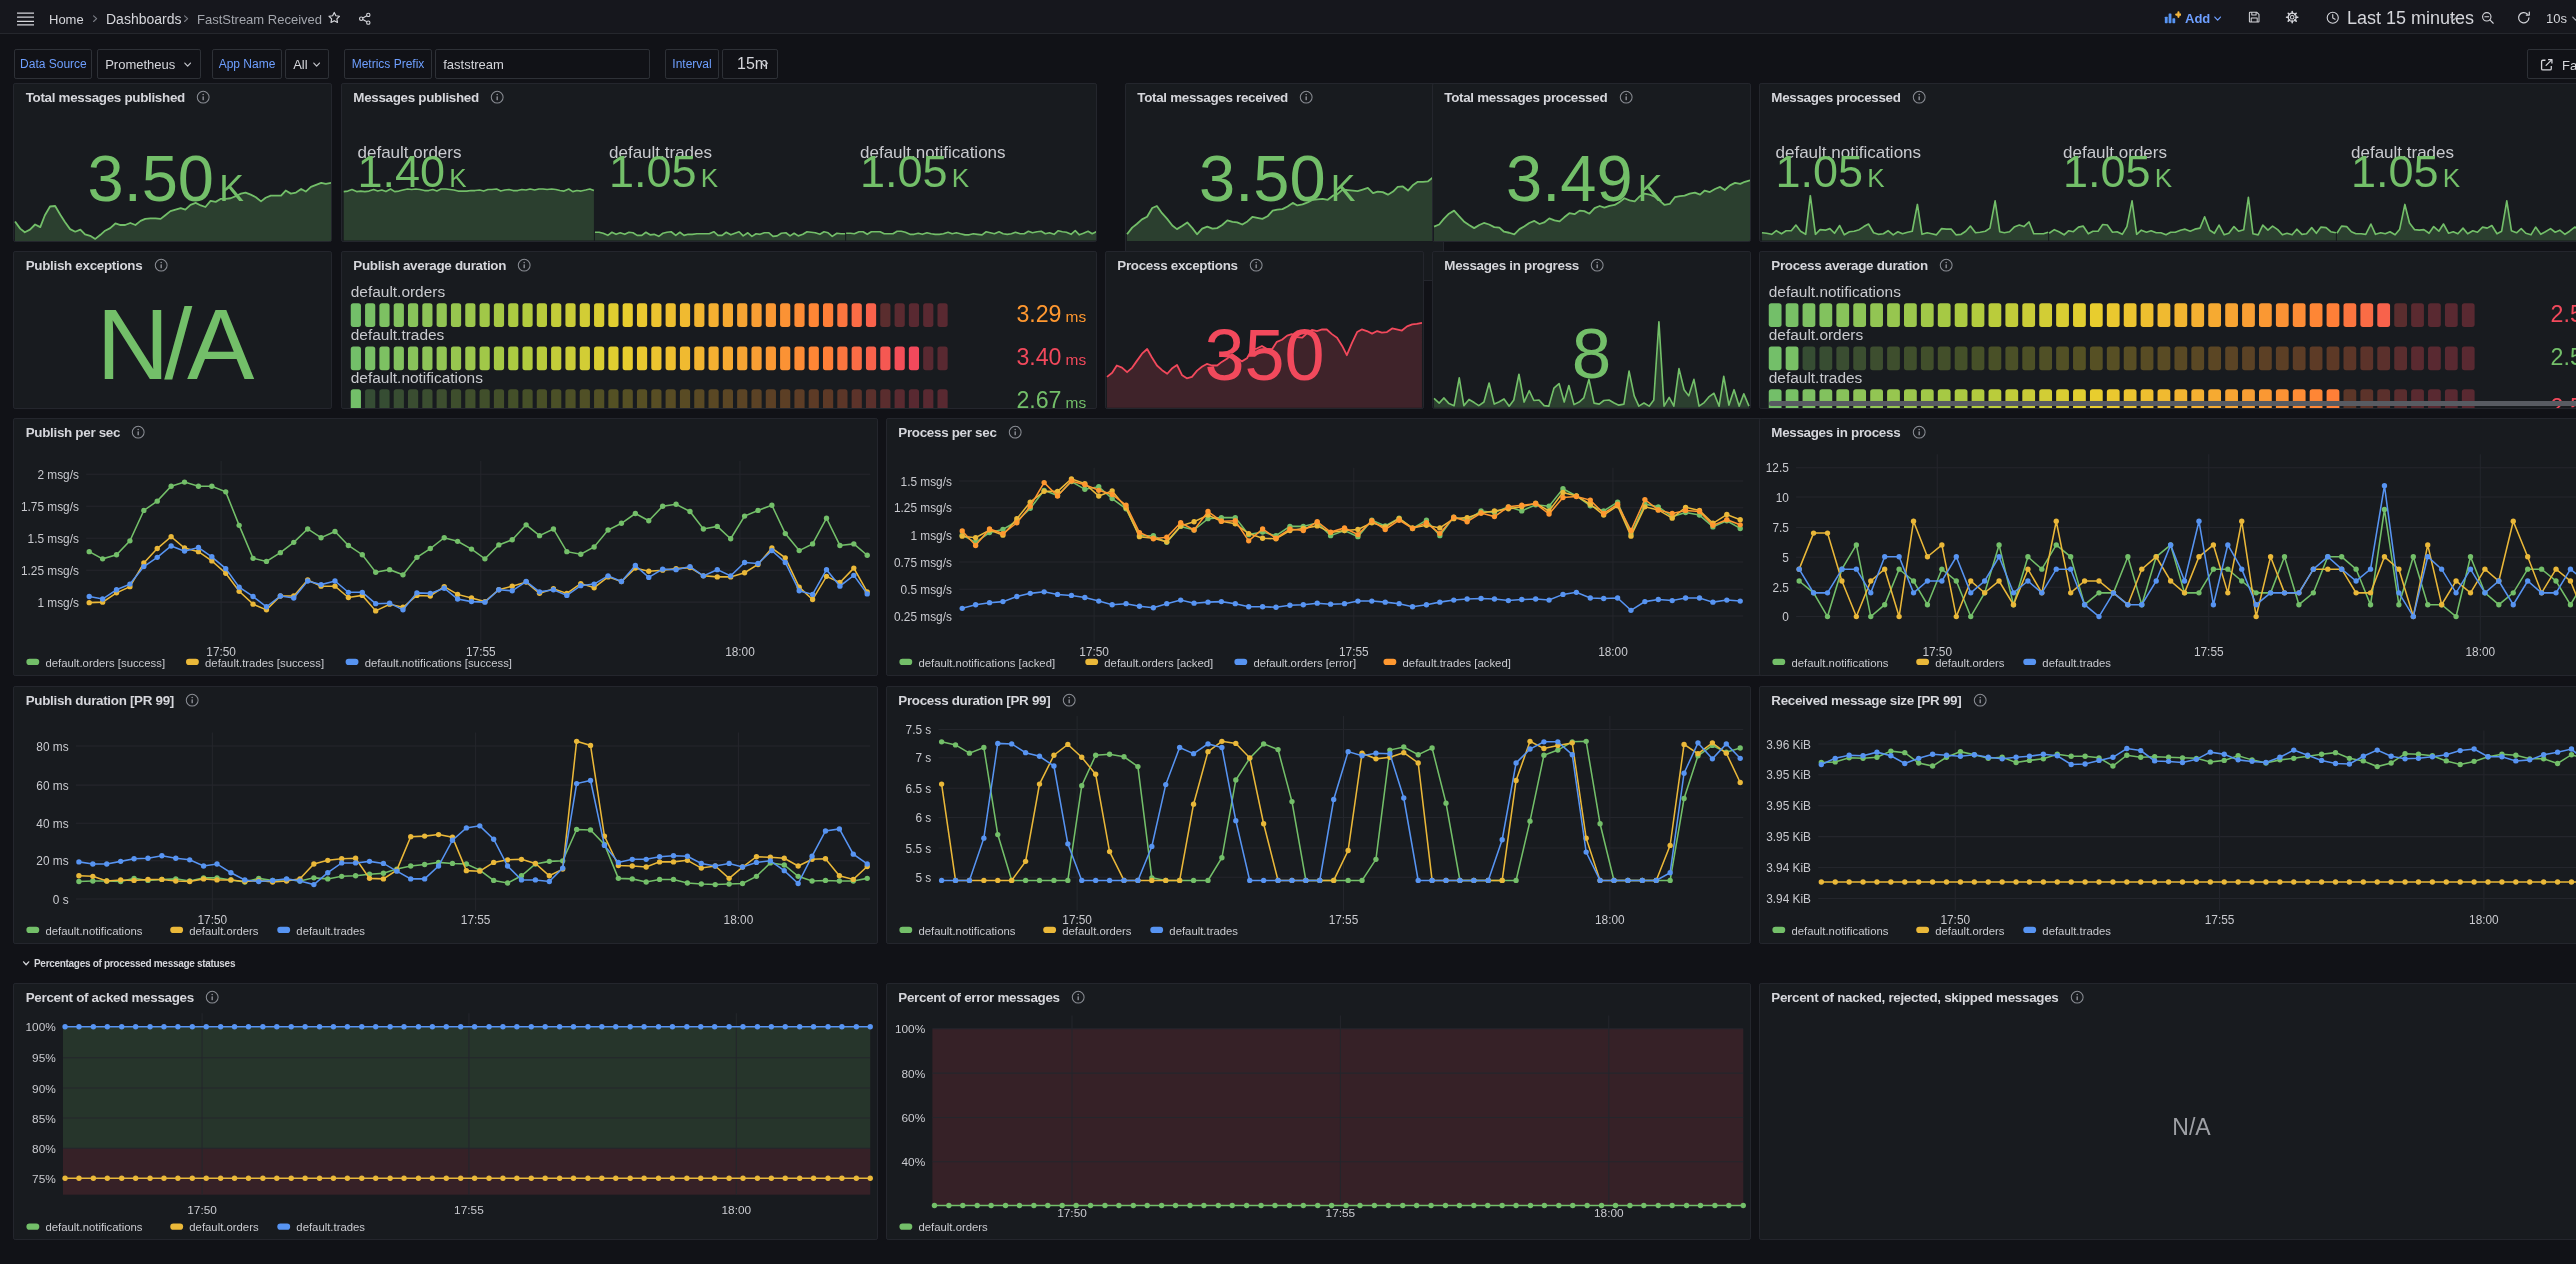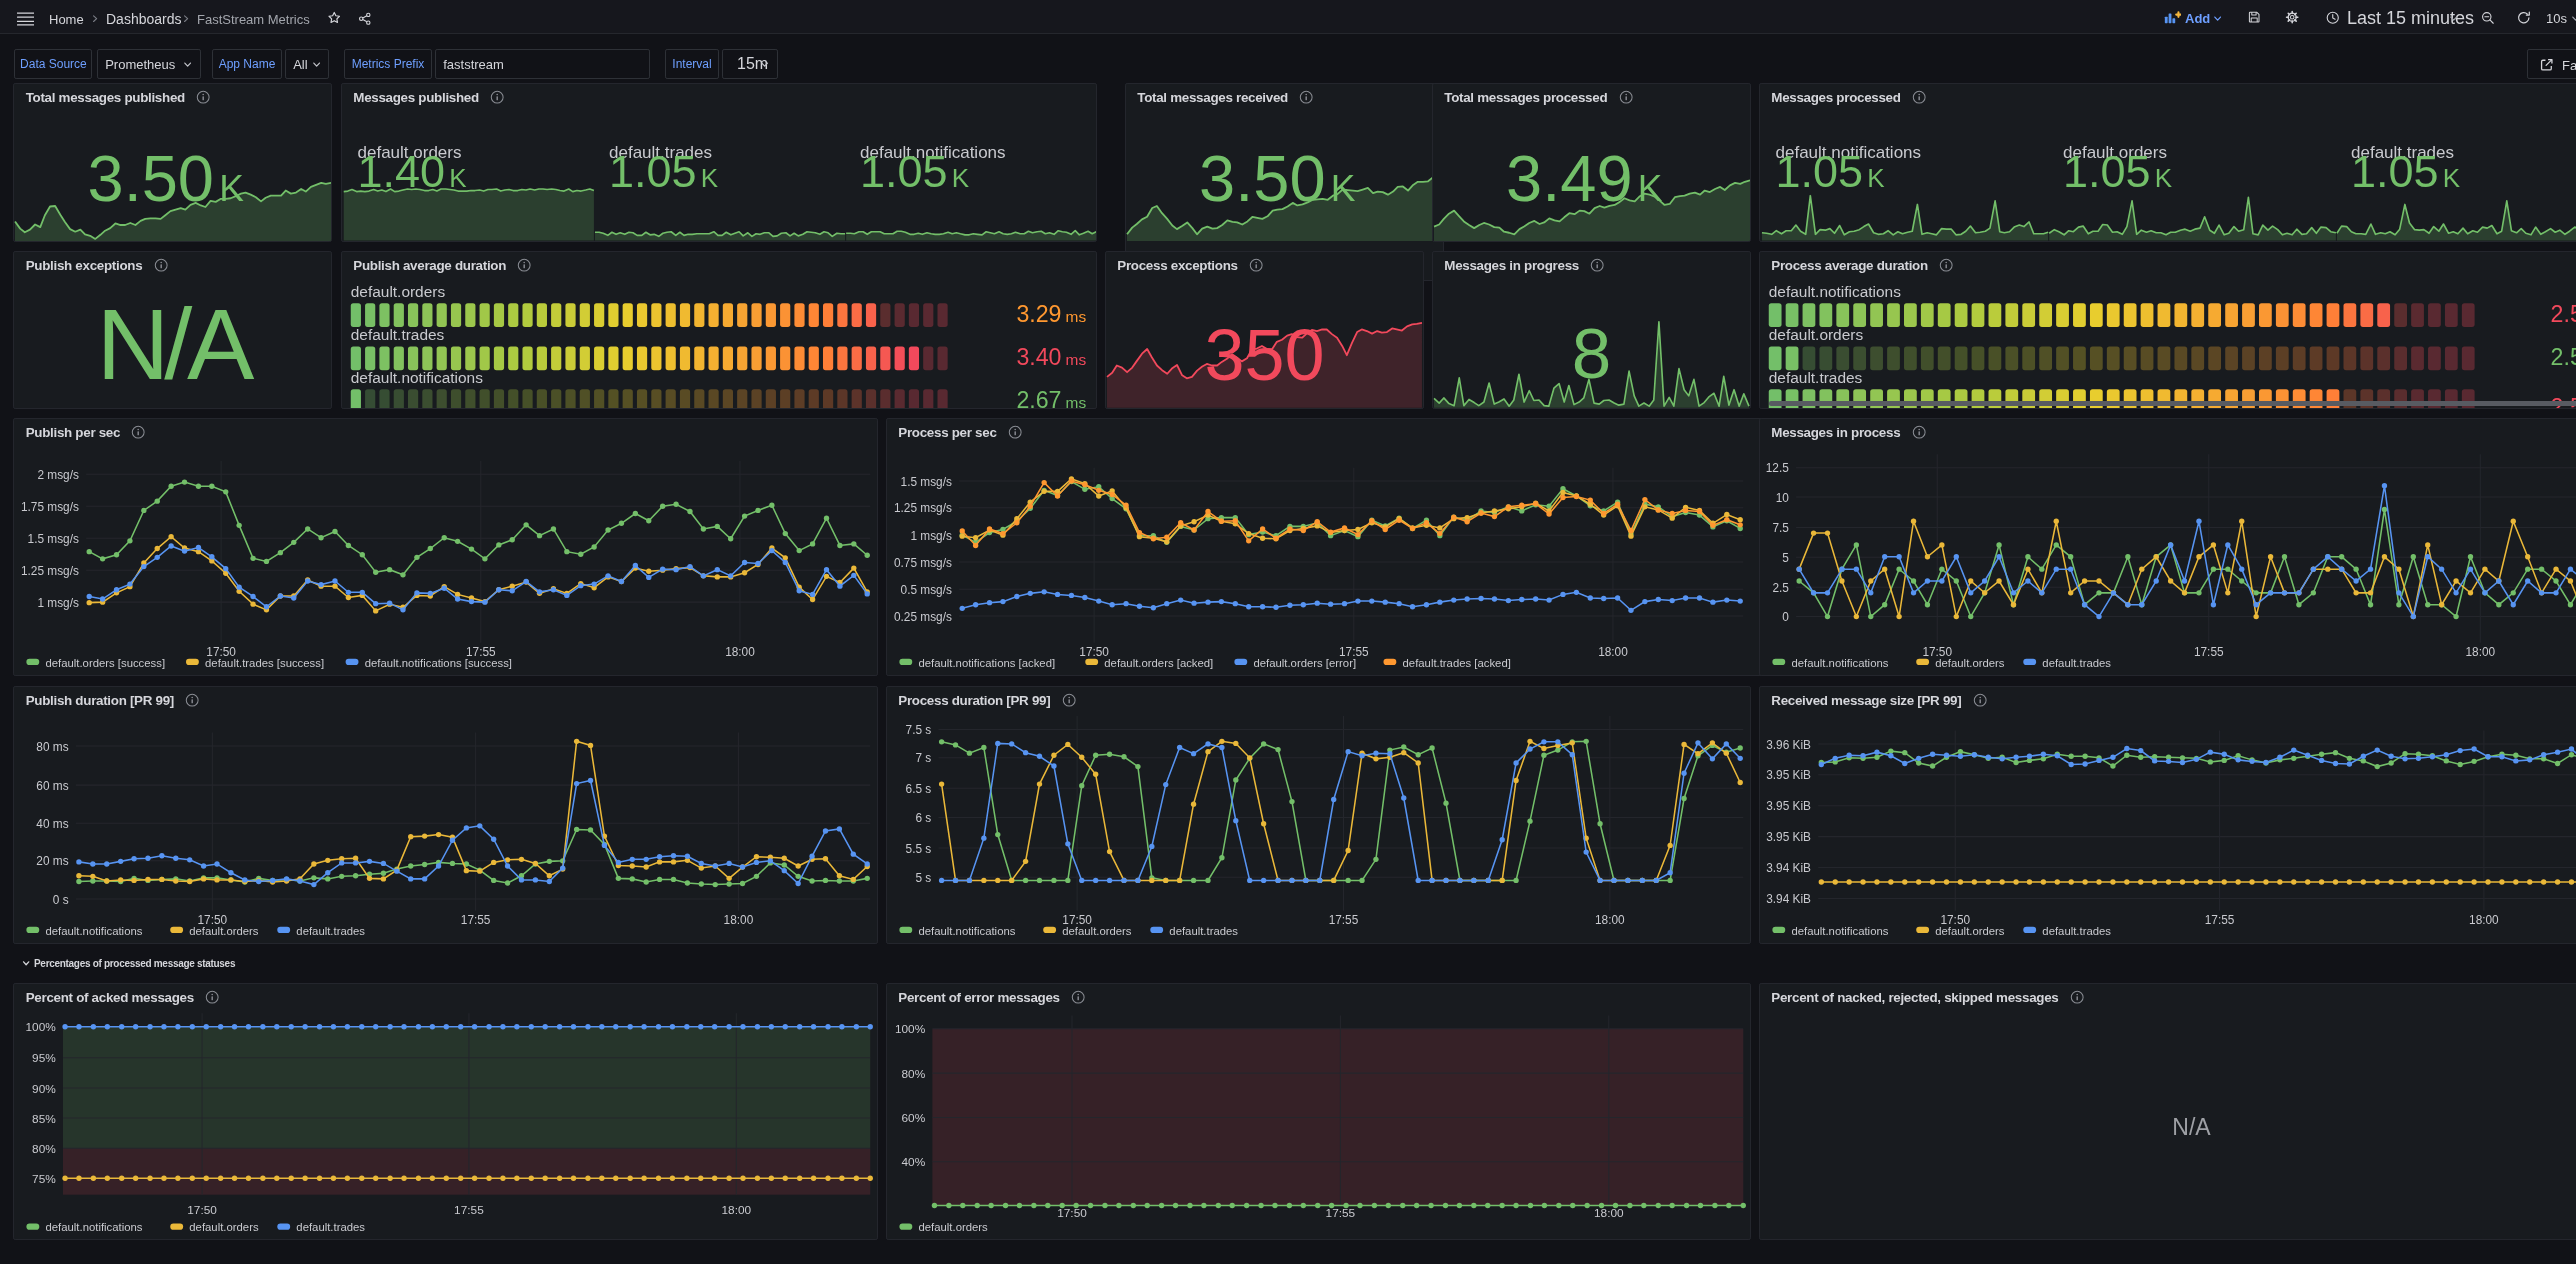--- a/index.html
+++ b/index.html
@@ -19,21 +19,21 @@
     </g>
   </svg>
 <div class="abs" style="left:49px;top:18.5px;transform:translateY(-50%);font-size:13px;color:#D5D6DB;font-weight:400;white-space:nowrap;letter-spacing:0">Home</div>
 <svg class="abs" style="left:92px;top:14px" width="6.2" height="9.3" viewBox="0 0 12 18">
     <path d="M3 3.5 L9 9 L3 14.5" stroke="#7B7E86" stroke-width="2.2" fill="none" stroke-linecap="round" stroke-linejoin="round"></path>
   </svg>
 <div class="abs" style="left:106px;top:18.5px;transform:translateY(-50%);font-size:14px;color:#D5D6DB;font-weight:400;white-space:nowrap;letter-spacing:0">Dashboards</div>
 <svg class="abs" style="left:183px;top:14px" width="6.2" height="9.3" viewBox="0 0 12 18">
     <path d="M3 3.5 L9 9 L3 14.5" stroke="#7B7E86" stroke-width="2.2" fill="none" stroke-linecap="round" stroke-linejoin="round"></path>
   </svg>
-<div class="abs" style="left:197px;top:18.5px;transform:translateY(-50%);font-size:13px;color:#A3A6AD;font-weight:400;white-space:nowrap;letter-spacing:0">FastStream Metrics</div>
+<div class="abs" style="left:197px;top:18.5px;transform:translateY(-50%);font-size:13px;color:#A3A6AD;font-weight:400;white-space:nowrap;letter-spacing:0">FastStream Received</div>
 <svg class="abs" style="left:326px;top:10.3px" width="16.5" height="16.5" viewBox="0 0 24 24">
     <path d="M12 3.6l2.35 4.76 5.25.76-3.8 3.7.9 5.23L12 15.58l-4.7 2.47.9-5.23-3.8-3.7 5.25-.76z" fill="none" stroke="#D5D6DB" stroke-width="1.7" stroke-linejoin="round"></path>
   </svg>
 <svg class="abs" style="left:357px;top:10.8px" width="15.5" height="15.5" viewBox="0 0 24 24">
     <g fill="none" stroke="#D5D6DB" stroke-width="1.7">
       <circle cx="17.5" cy="6" r="2.6"></circle>
       <circle cx="6.5" cy="12" r="2.6"></circle>
       <circle cx="17.5" cy="18" r="2.6"></circle>
       <line x1="9" y1="10.7" x2="15.2" y2="7.2"></line>
       <line x1="9" y1="13.3" x2="15.2" y2="16.8"></line>

